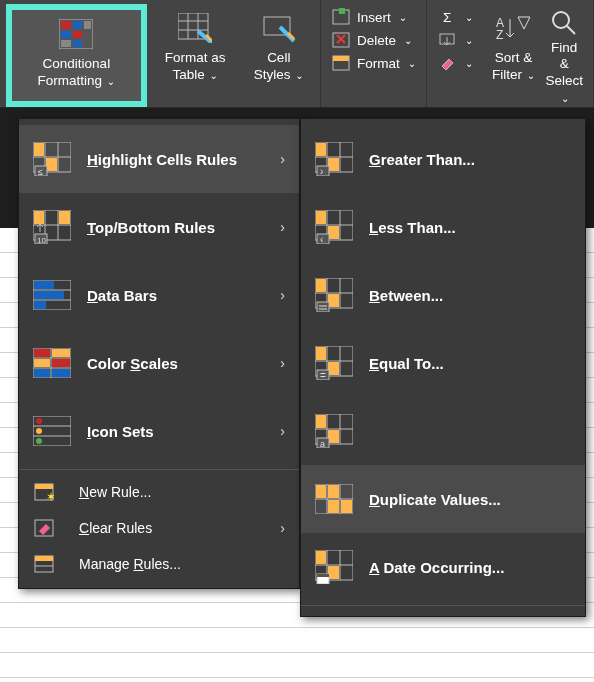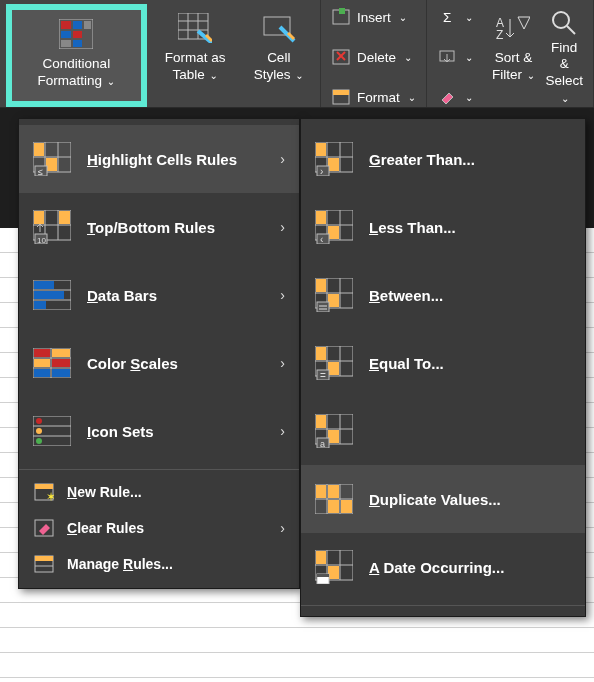--- a/index.html
+++ b/index.html
@@ -46,21 +46,21 @@
     align-items: center;
     justify-content: center;
   }
   .big-btn .lbl {
     text-align: center;
     line-height: 1.25;
     margin-top: 2px;
     font-size: 13.5px;
   }
   .chev { font-size: 10px; margin-left: 2px; }
-  .small-stack { display: flex; flex-direction: column; gap: 18px; padding-top:2px;}
+  .small-stack { display: flex; flex-direction: column; gap: 1px; padding-top:2px;}
   .small-btn {
     display: flex;
     align-items: center;
     gap: 6px;
     padding: 2px 4px;
     font-size: 13.5px;
     white-space: nowrap;
   }
   .small-btn .ic { width: 20px; height: 18px; display:flex; align-items:center; justify-content:center;}
   
@@ -98,21 +98,21 @@
   .mi .mlabel u { text-decoration: underline; }
   .mi .arrow {
     position: absolute;
     right: 14px;
     font-size: 14px;
     color: #ddd;
   }
   .sep { height: 1px; background: #555; margin: 4px 0; }
   .mi.small { padding: 8px 14px 8px 14px; gap: 12px;}
   .mi.small .mic { width: 22px; height: 20px;}
-  .mi.small .mlabel { font-weight: 700; font-size: 14px;}
+  .mi.small .mlabel { font-weight: 400; font-size: 14px; margin-left: 12px;}
   .more {
     text-align: center;
     padding: 18px 0 14px 0;
     font-size: 14px;
   }
   svg { display:block; }
 </style>
 </head>
 <body>
 

